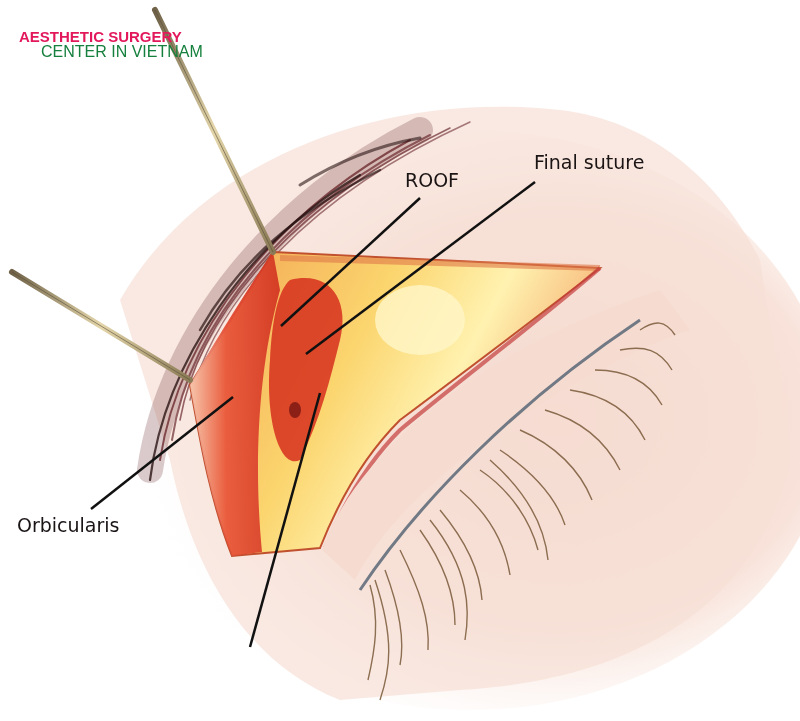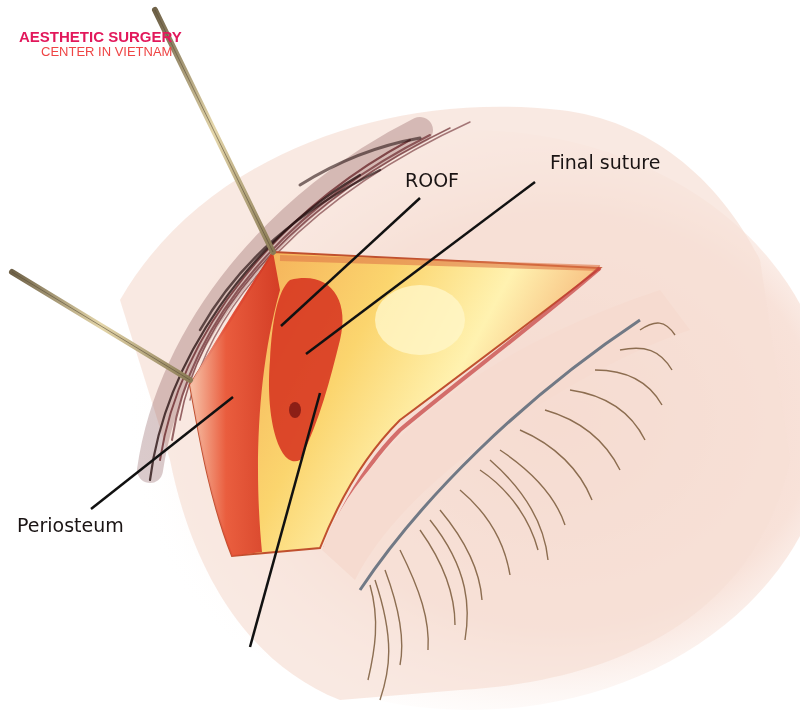--- a/index.html
+++ b/index.html
@@ -1,21 +1,21 @@
 <!DOCTYPE html>
 <html><head>
 <meta charset="utf-8">
 <style>
   html, body { margin: 0; padding: 0; background: #ffffff; }
   body { width: 800px; height: 721px; position: relative; overflow: hidden; font-family: "DejaVu Sans", sans-serif; }
   #stage { position: absolute; left: 0; top: 0; width: 800px; height: 721px; }
   #stage svg { position: absolute; left: 0; top: 0; }
   .logo { position: absolute; left: 19px; top: 28px; }
   .logo-line1 { display: block; font-family: "Liberation Sans", sans-serif; font-weight: bold; font-size: 15px; letter-spacing: 0px; color: #e2185b; line-height: 17px; }
-  .logo-line2 { display: block; margin-left: 22px; font-family: "Liberation Sans", sans-serif; font-size: 13px; color: #ef4444; line-height: 14px; }
+  .logo-line2 { display: block; margin-left: 22px; font-family: "Liberation Sans", sans-serif; font-size: 16px; color: #15803d; line-height: 14px; }
   .label { position: absolute; font-family: "DejaVu Sans", sans-serif; font-size: 19px; color: #1a1414; line-height: 24px; white-space: nowrap; }
 </style>
 </head>
 <body>
 
 <div id="stage">
   <svg width="800" height="721" viewBox="0 0 800 721">
     <defs>
       <radialGradient id="skinGlow" cx="0.62" cy="0.5" r="0.6">
         <stop offset="0" stop-color="#f4d2c6"></stop>
@@ -103,15 +103,15 @@
     <line x1="233" y1="397" x2="91" y2="509" stroke="#111111" stroke-width="2.5"></line>
     <line x1="320" y1="393" x2="250" y2="647" stroke="#111111" stroke-width="2.5"></line>
   </svg>
 
   <div class="logo">
     <span class="logo-line1">AESTHETIC SURGERY</span>
     <span class="logo-line2">CENTER IN VIETNAM</span>
   </div>
 
   <div class="label" style="left:405px; top:168px;">ROOF</div>
-  <div class="label" style="left:550px; top:150px;">Final suture</div>
-  <div class="label" style="left:17px; top:513px;">Periosteum</div>
+  <div class="label" style="left:534px; top:150px;">Final suture</div>
+  <div class="label" style="left:17px; top:513px;">Orbicularis</div>
 </div>
 
 </body></html>

